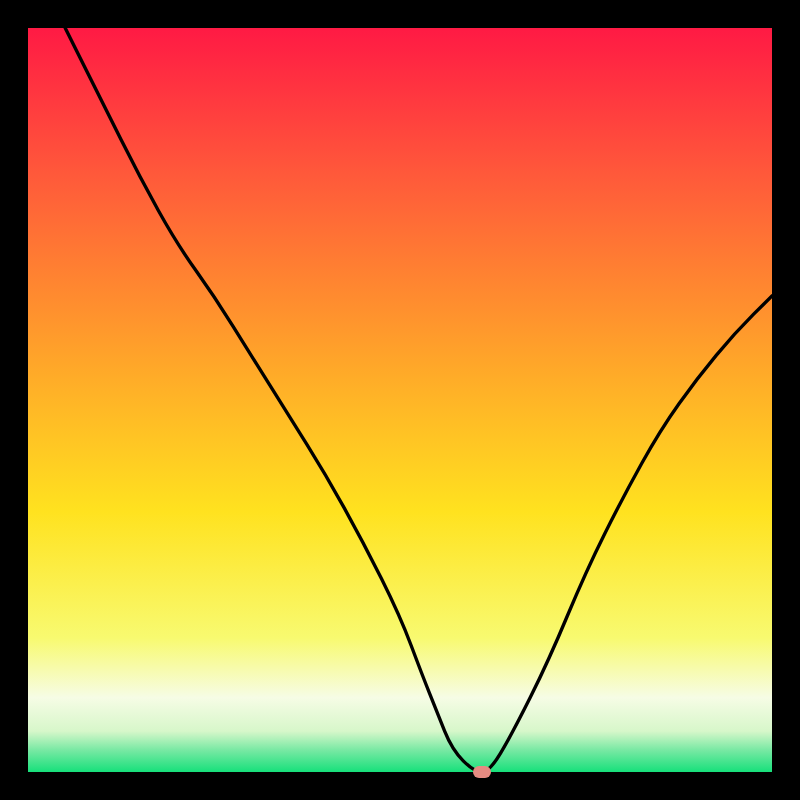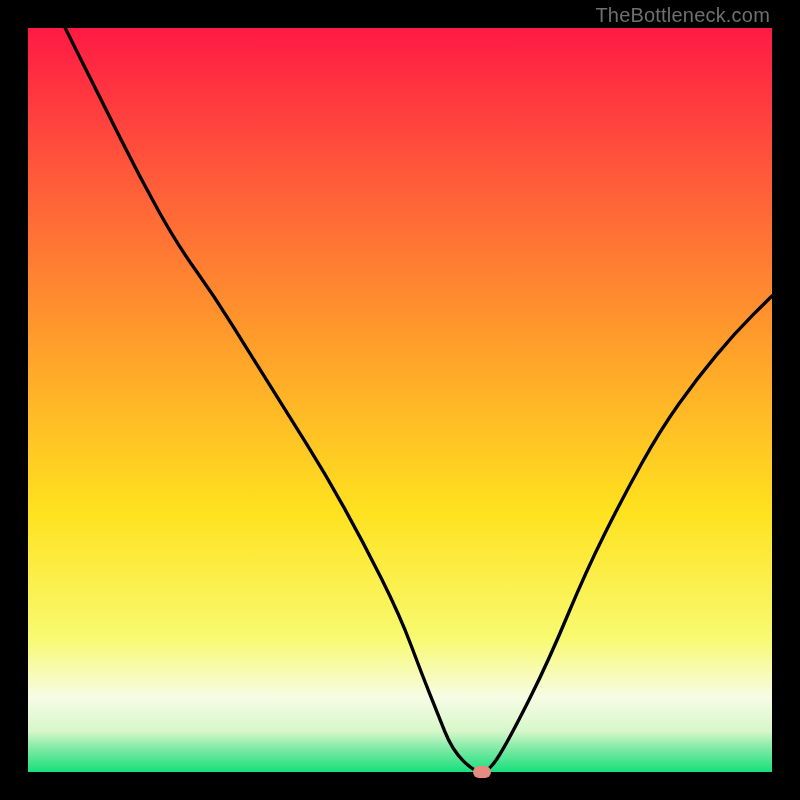--- a/index.html
+++ b/index.html
@@ -51,21 +51,20 @@
     height: 12px;
     border-radius: 6px;
     transform: translate(-50%, -50%);
   }
 </style>
 </head>
 <body>
 
 <div class="frame">
 
-  <div class="watermark">TheBottleneck.com</div>
 
   <div class="plot-wrap">
 
     <svg class="gradient" viewBox="0 0 100 100" preserveAspectRatio="none">
       <defs>
         <linearGradient id="bgGrad" x1="0" y1="0" x2="0" y2="1">
             <stop offset="0%" stop-color="#ff1a44"></stop>
             <stop offset="20%" stop-color="#ff5a3a"></stop>
             <stop offset="45%" stop-color="#ffa629"></stop>
             <stop offset="65%" stop-color="#ffe21f"></stop>

